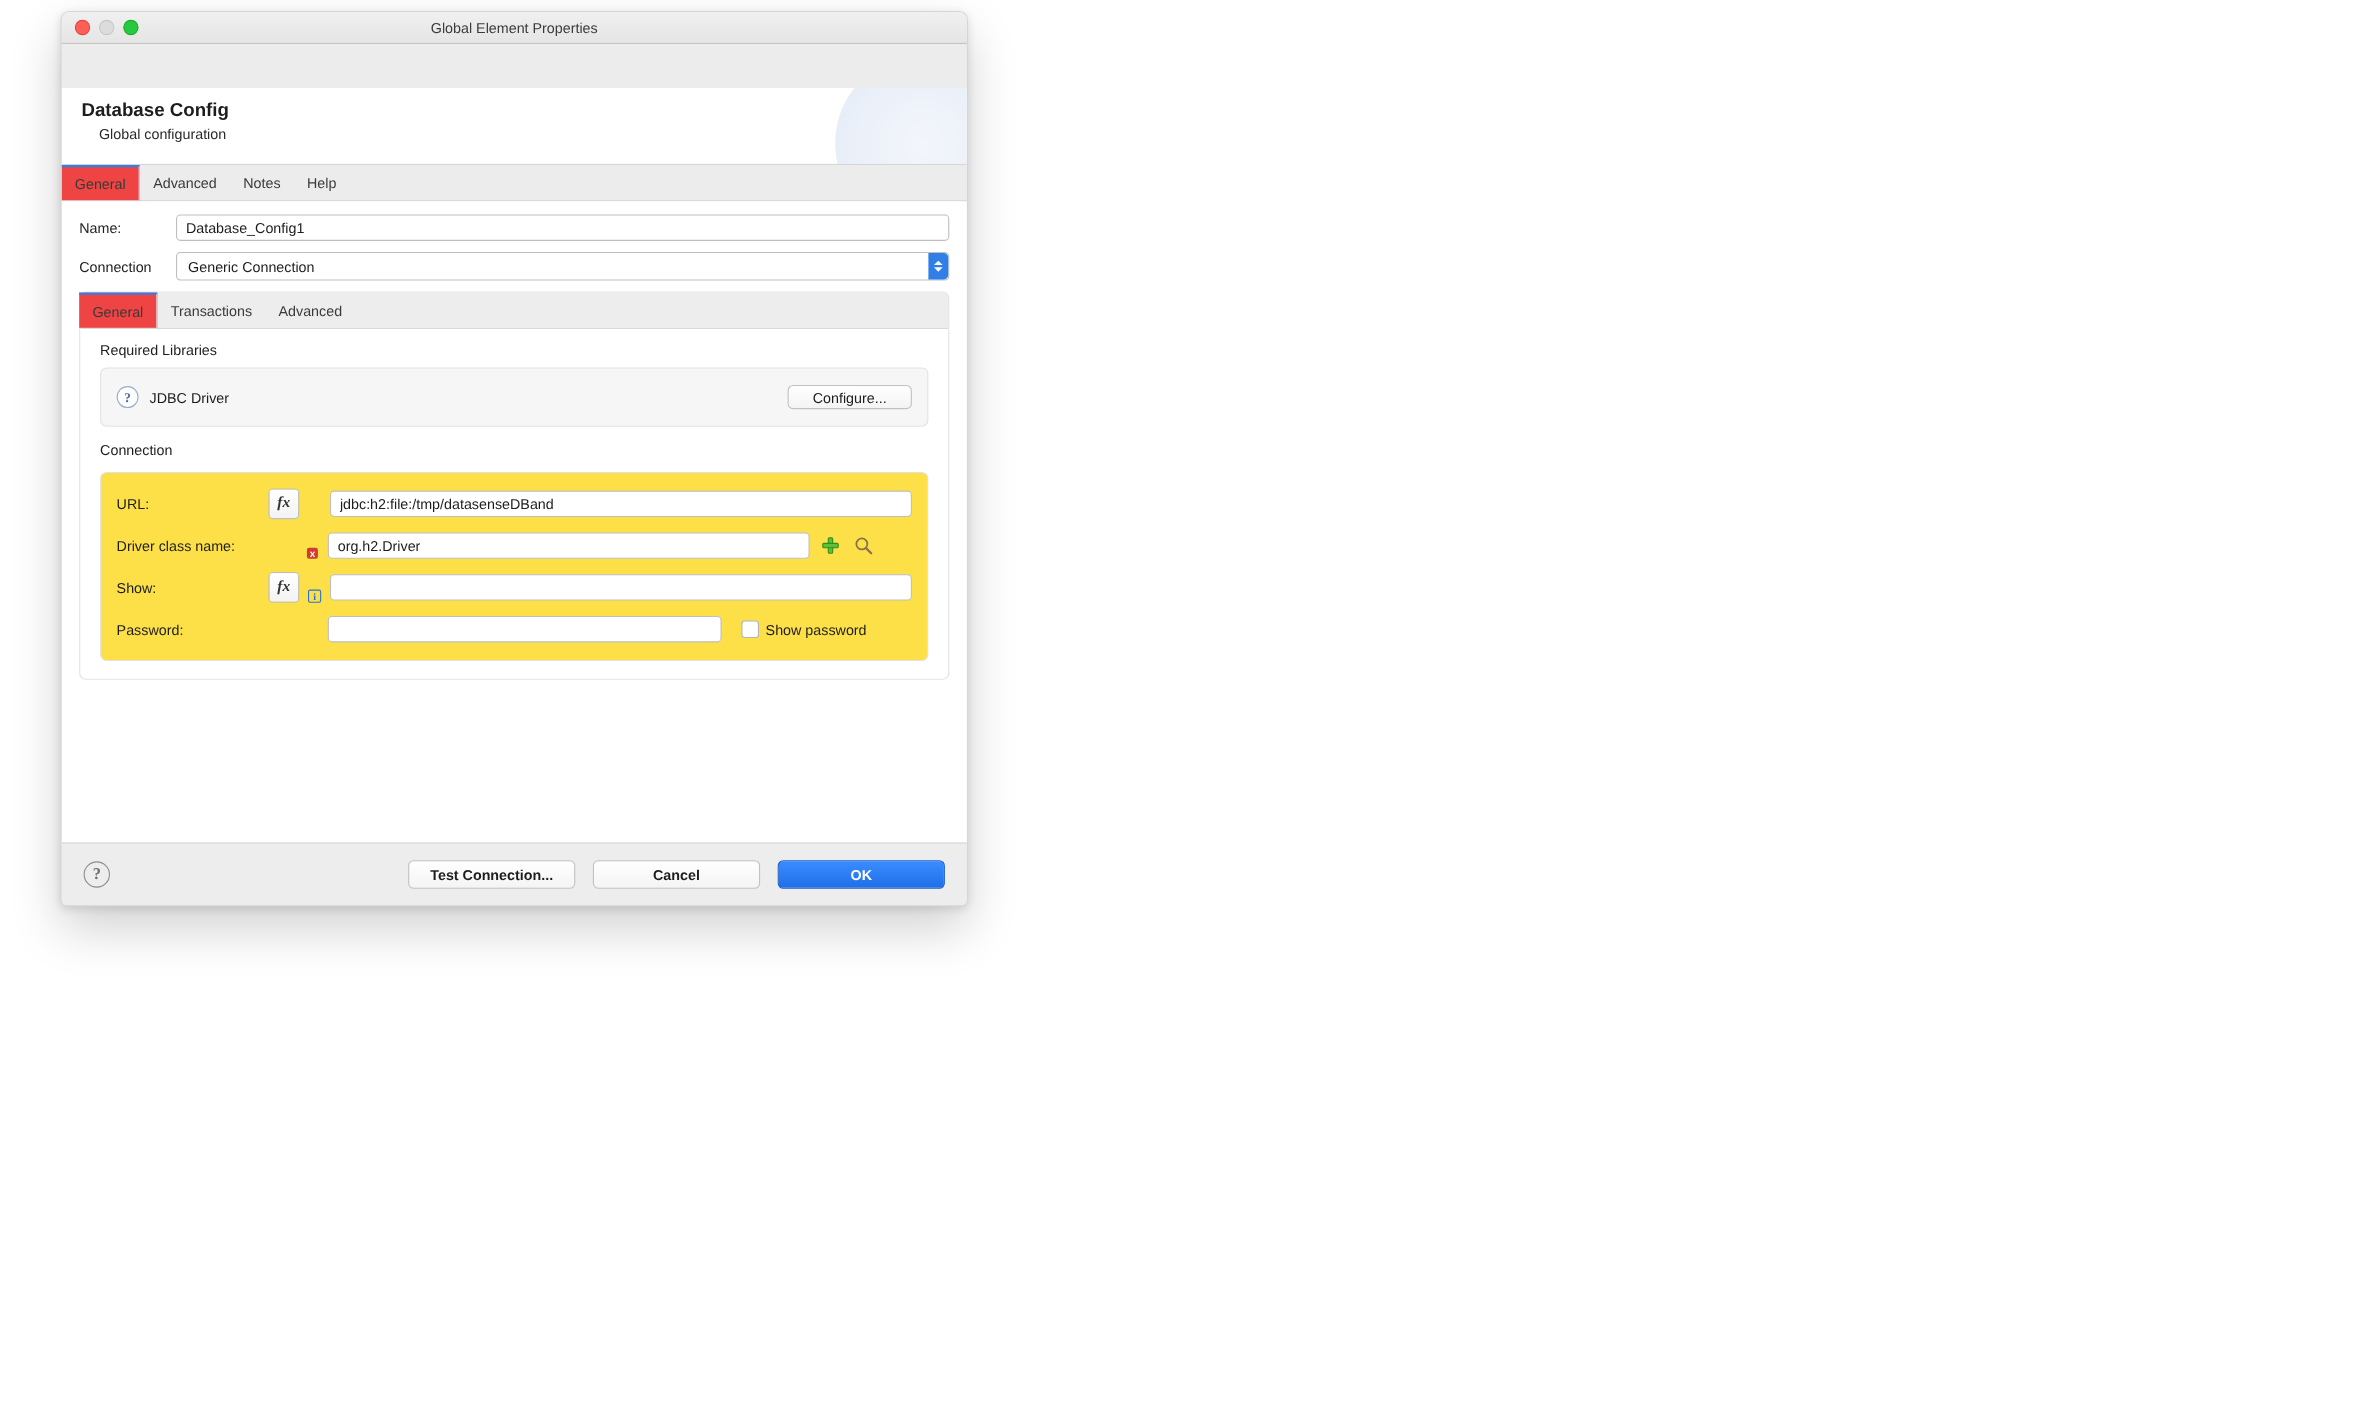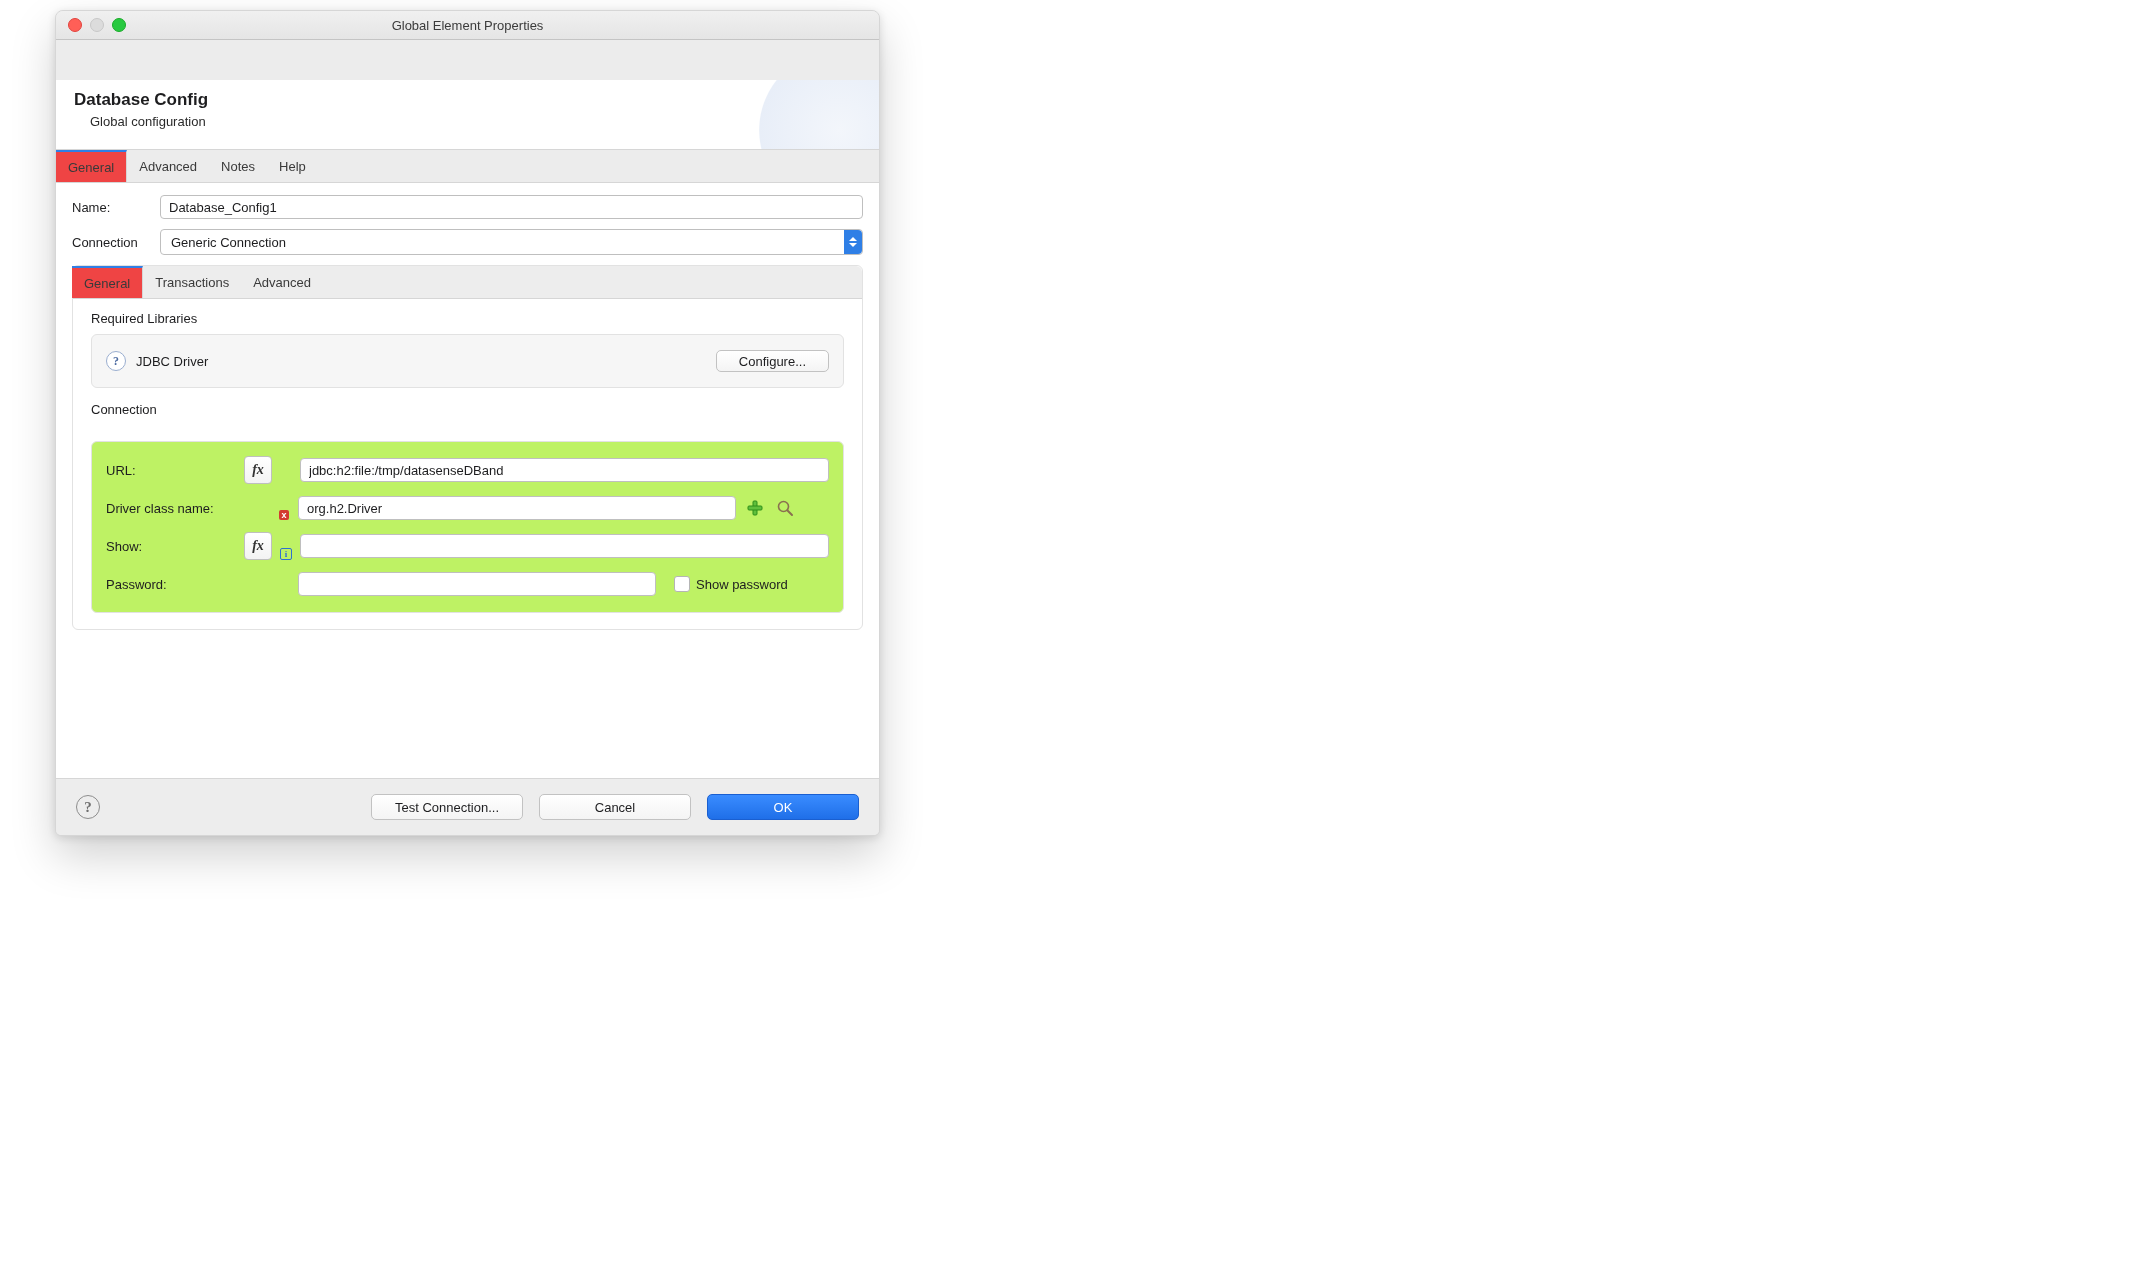--- a/index.html
+++ b/index.html
@@ -42,35 +42,35 @@
   .innertabs{display:flex;height:32px;background:#ededed;border-bottom:1px solid #d6d6d6;border-radius:6px 6px 0 0;}
   .innertabs .tab.active{border-left:none;}
   .groupbody{padding:12px 18px 16px 18px;}
   .section-lbl{font-size:13px;color:#1d1d1f;margin-bottom:8px;}
   .panel{border:1px solid #e2e2e2;border-radius:6px;background:#f6f6f6;padding:10px 14px;}
   .panel-row{display:flex;align-items:center;justify-content:space-between;height:32px;}
   .panel-row .left{display:flex;align-items:center;gap:10px;}
   .help-icn{width:18px;height:18px;border-radius:50%;background:#fff;border:1px solid #9aaed0;display:flex;align-items:center;justify-content:center;color:#4b6aa0;font-weight:700;font-size:12px;font-family:Georgia,serif;}
   .btn-small{height:22px;padding:0 22px;border:1px solid #c2c2c2;border-radius:5px;background:linear-gradient(#ffffff,#f4f4f4);font-size:13px;color:#1d1d1f;cursor:default;}
   
-  .conn-panel{border:1px solid #e2e2e2;border-radius:6px;background:#bef264;padding:14px 14px 16px 14px;margin-top:24px;}
+  .conn-panel{border:1px solid #e2e2e2;border-radius:6px;background:#fde047;padding:14px 14px 16px 14px;margin-top:12px;}
   .fieldrow{display:flex;align-items:center;margin-bottom:12px;gap:8px;}
   .fieldrow .flbl{font-size:13px;width:130px;color:#1d1d1f;}
   .fx{width:26px;height:26px;border:1px solid #bfbfbf;border-radius:4px;background:linear-gradient(#ffffff,#f3f3f3);display:flex;align-items:center;justify-content:center;font-family:"Times New Roman",serif;font-style:italic;font-size:14px;font-weight:700;color:#333;}
   .mini-ind{width:10px;height:10px;display:flex;align-items:center;justify-content:center;font-size:9px;font-weight:700;}
   .mini-ind.err{color:#fff;background:#d33b2f;border-radius:2px;}
   .mini-ind.info{color:#2f6fd1;border:1px solid #2f6fd1;border-radius:2px;font-family:Georgia,serif;}
   .ctrl-gap{width:12px;display:flex;align-items:flex-end;justify-content:center;align-self:stretch;}
   .icon-btn{width:22px;height:22px;display:flex;align-items:center;justify-content:center;}
   .chk{width:14px;height:14px;border:1px solid #b5b5b5;border-radius:3px;background:#fff;margin-right:6px;}
   
   .footer{height:56px;background:#ededed;border-top:1px solid #d6d6d6;display:flex;align-items:center;padding:0 20px;gap:16px;}
   .footer-help{width:22px;height:22px;border-radius:50%;border:1.5px solid #8d8d8d;color:#6f6f6f;display:flex;align-items:center;justify-content:center;font-size:15px;font-family:Georgia,serif;font-weight:600;}
   .footer .spacer{flex:1;}
-  .btn{height:24px;min-width:150px;border:1px solid #c2c2c2;border-radius:5px;background:linear-gradient(#ffffff,#f4f4f4);font-size:13px;color:#1d1d1f;display:flex;align-items:center;justify-content:center;cursor:default;}
+  .btn{height:24px;min-width:150px;border:1px solid #c2c2c2;border-radius:5px;background:linear-gradient(#ffffff,#f4f4f4);font-size:13px;color:#1d1d1f;display:flex;align-items:center;justify-content:center;cursor:default;font-weight:bold;}
   .btn.primary{background:linear-gradient(#3a8cff,#1f6fe8);color:#fff;border-color:#1a5fd0;}
   .btn.test{min-width:150px;}
   .btn.cancel{min-width:150px;}
   .btn.ok{min-width:150px;}
 </style>
 </head>
 <body>
 
 <div class="canvas">
   <div class="window">

